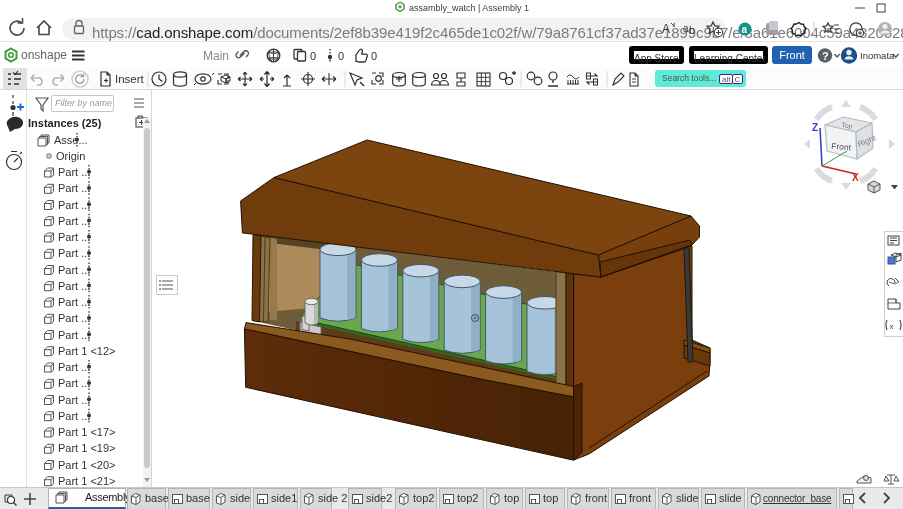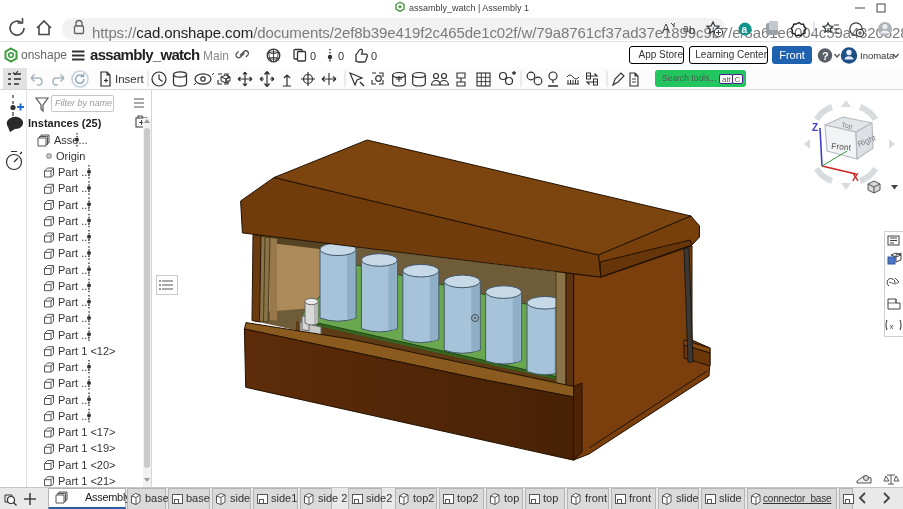--- a/index.html
+++ b/index.html
@@ -10,25 +10,25 @@
 #tabstrip { left:0; top:0; width:903px; height:16px; background:#fff; }
 #tabtitle { left:409px; top:3px; font-size:9px; color:#404040; }
 #addrbar { left:0; top:16px; width:903px; height:26px; background:#fff; border-bottom:1px solid #e4e4e4; }
 #pill { left:62px; top:18px; width:664px; height:22px; border-radius:11px; background:#f2f2f2; }
 #urltxt { left:92px; top:24px; font-size:15px; letter-spacing:-0.1px; color:#7b7b7b; white-space:nowrap;text-align:right; }
 #urltxt b { color:#1f1f1f; font-weight:normal; }
 
 #apphdr { left:0; top:42px; width:903px; height:26px; background:#fff; }
 #doctitle { left:90px; top:46px; font-size:15px; font-weight:bold; color:#222; letter-spacing:-0.7px; }
 #docmain { left:203px; top:49px; font-size:12px; color:#888; }
-.hbtn { top:46px; height:18px; border:1px solid #000000; border-radius:3px; background:#fff; font-size:10px; color:#333; line-height:16px; text-align:right; white-space:nowrap; }
+.hbtn { top:46px; height:18px; border:5px solid #000000; border-radius:3px; background:#fff; font-size:10px; color:#333; line-height:16px; text-align:left; white-space:nowrap; }
 #sharebtn { left:772px; top:46px; width:40px; height:18px; border-radius:3px; background:#1f62b0; color:#fff; font-size:11px; line-height:18px; text-align:center; }
 
 #toolbar { left:0; top:68px; width:903px; height:22px; background:#fcfcfc; border-bottom:1px solid #d8d8d8; }
-#searchtools { left:655px; top:70px; width:91px; height:17px; background:#22c55e; border-radius:3px; font-size:8.5px; color:#555; line-height:17px; padding-left:7px; }
+#searchtools { left:655px; top:70px; width:91px; height:17px; background:#5eead4; border-radius:3px; font-size:8.5px; color:#555; line-height:17px; padding-left:7px; }
 .kbd { top:73.5px; height:10px; background:#fff; border:1px solid #4c1d95; border-radius:2px; font-size:8px; color:#555; line-height:9px; padding:0 2px; }
 
 #lstrip { left:0; top:90px; width:27px; height:397px; background:#fff; border-right:1px solid #e0e0e0; }
 #treepanel { left:28px; top:90px; width:124px; height:397px; background:#fff; border-right:1px solid #d5d5d5; }
 #filterbox { left:51px; top:95px; width:63px; height:17px; border:1px solid #c6c6c6; border-radius:2px; font-size:9px; color:#9a9a9a; font-style:italic; line-height:15px; padding-left:3px; background:#fff; white-space:nowrap; overflow:hidden;}
 
 #viewport { left:153px; top:90px; width:750px; height:397px; background:#fff; }
 
 #bottabs { left:0; top:487px; width:903px; height:22px; background:#e9e9e9; border-top:1px solid #c6c6c6; }
 .btab { top:488px; height:21px; background:#dadada; border:1px solid #b5b5b5; border-bottom:none; font-size:11px; color:#333; line-height:19px; white-space:nowrap; }
@@ -36,21 +36,20 @@
 </style>
 </head>
 <body>
 <div id="root">
   <div id="tabstrip" class="abs"></div>
   <div id="tabtitle" class="abs">assambly_watch | Assembly 1</div>
   <div id="addrbar" class="abs"></div>
   <div id="pill" class="abs"></div>
   <div id="urltxt" class="abs">https://<b>cad.onshape.com</b>/documents/2ef8b39e419f2c465de1c02f/w/79a8761cf37ad37e1899c9b7/e/8a61e6004c59a43205288173</div>
   <div id="apphdr" class="abs"></div>
-  <div id="doctitle" class="abs">assambly_watch</div>
   <div id="docmain" class="abs">Main</div>
   <div class="abs hbtn" style="left:629px; width:55px;">App Store</div>
   <div class="abs hbtn" style="left:689px; width:79px;">Learning Center</div>
   <div id="sharebtn" class="abs">Front</div>
   <div class="abs" style="left:860px; top:50px; font-size:9.5px; color:#333;">Inomata</div>
   <div id="toolbar" class="abs"></div>
   <div id="searchtools" class="abs">Search tools...</div>
   <div class="abs kbd" style="left:719px;">alt</div>
   <div class="abs kbd" style="left:731.5px;">C</div>
   <svg id="chrome" class="abs" style="left:0; top:0;" width="903" height="68" viewBox="0 0 903 68">

